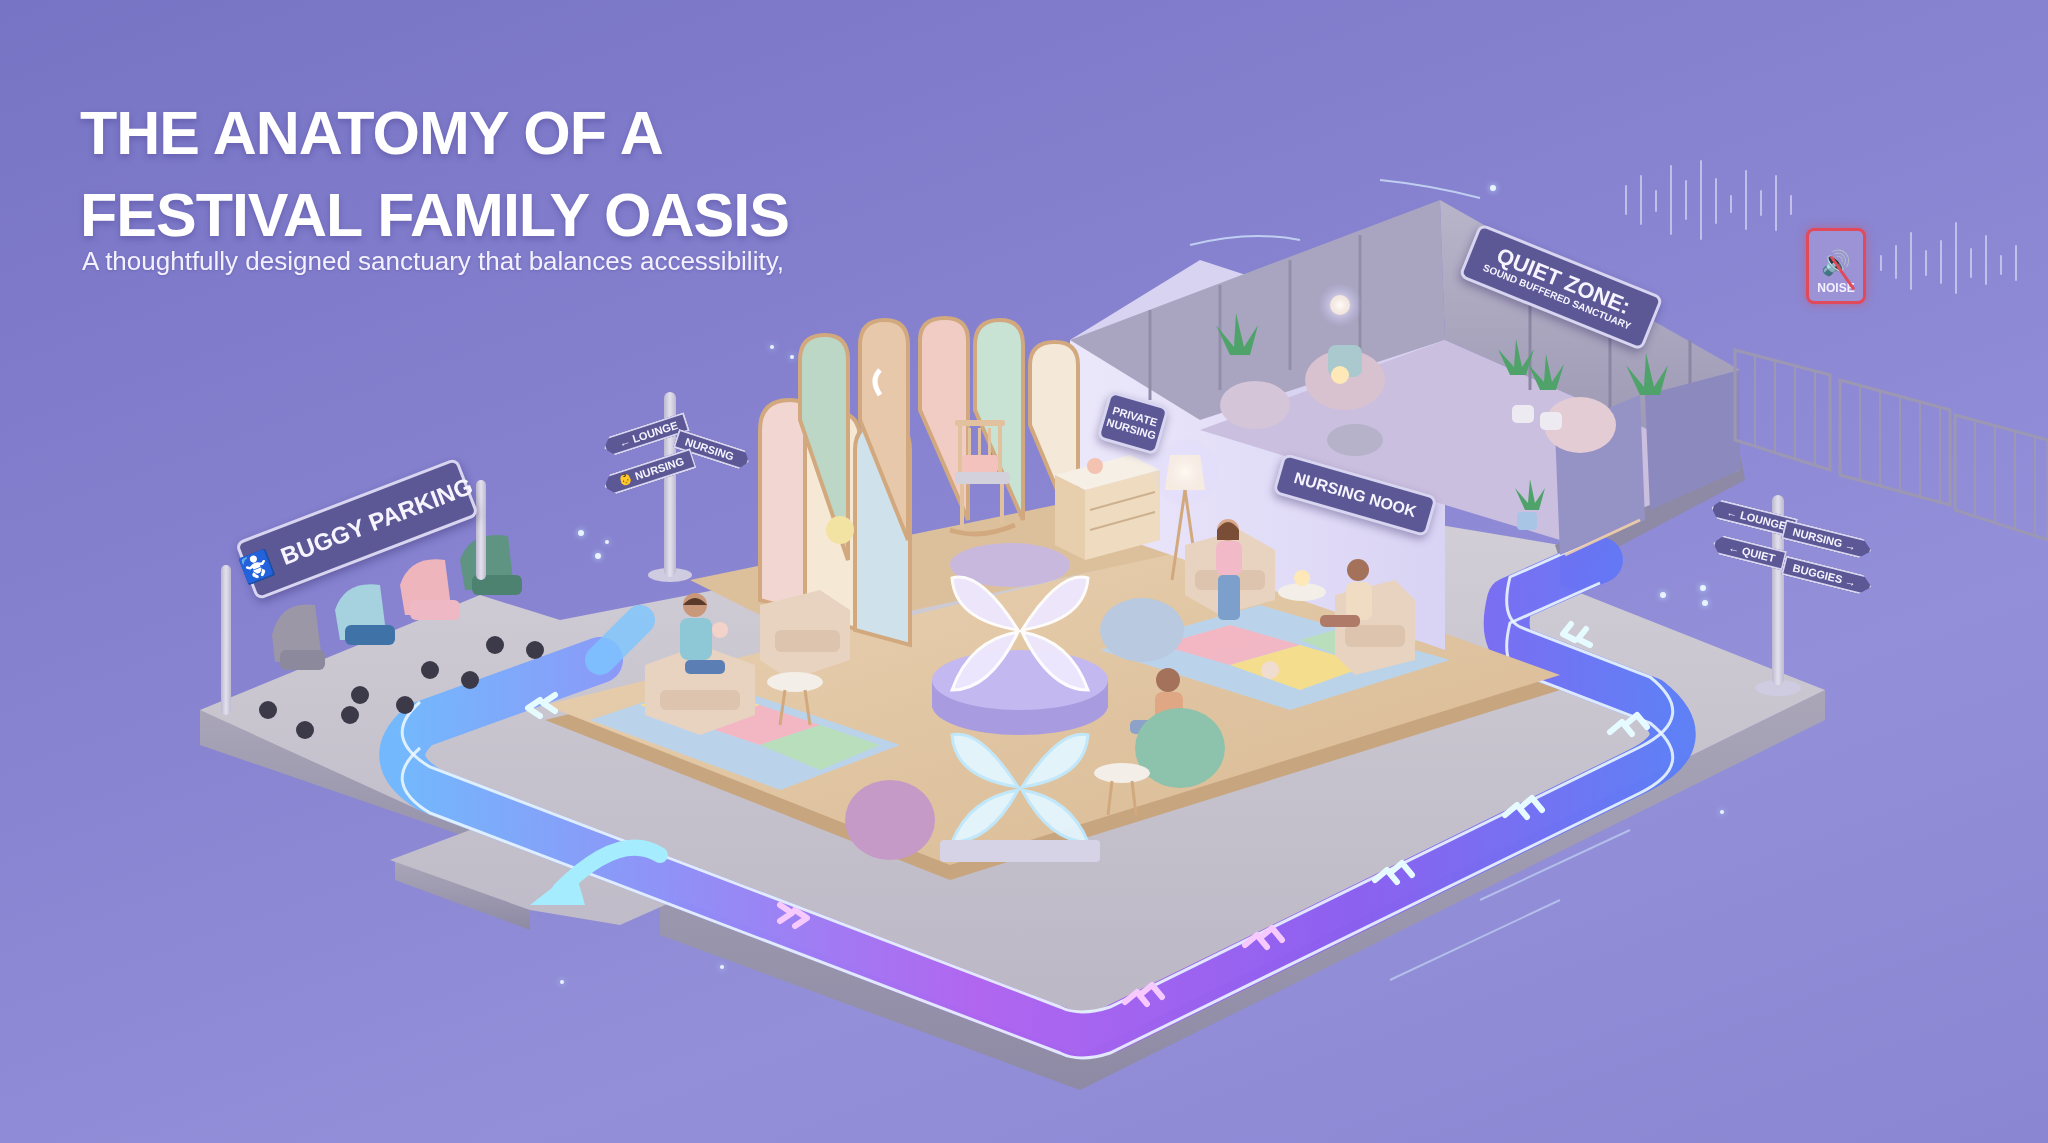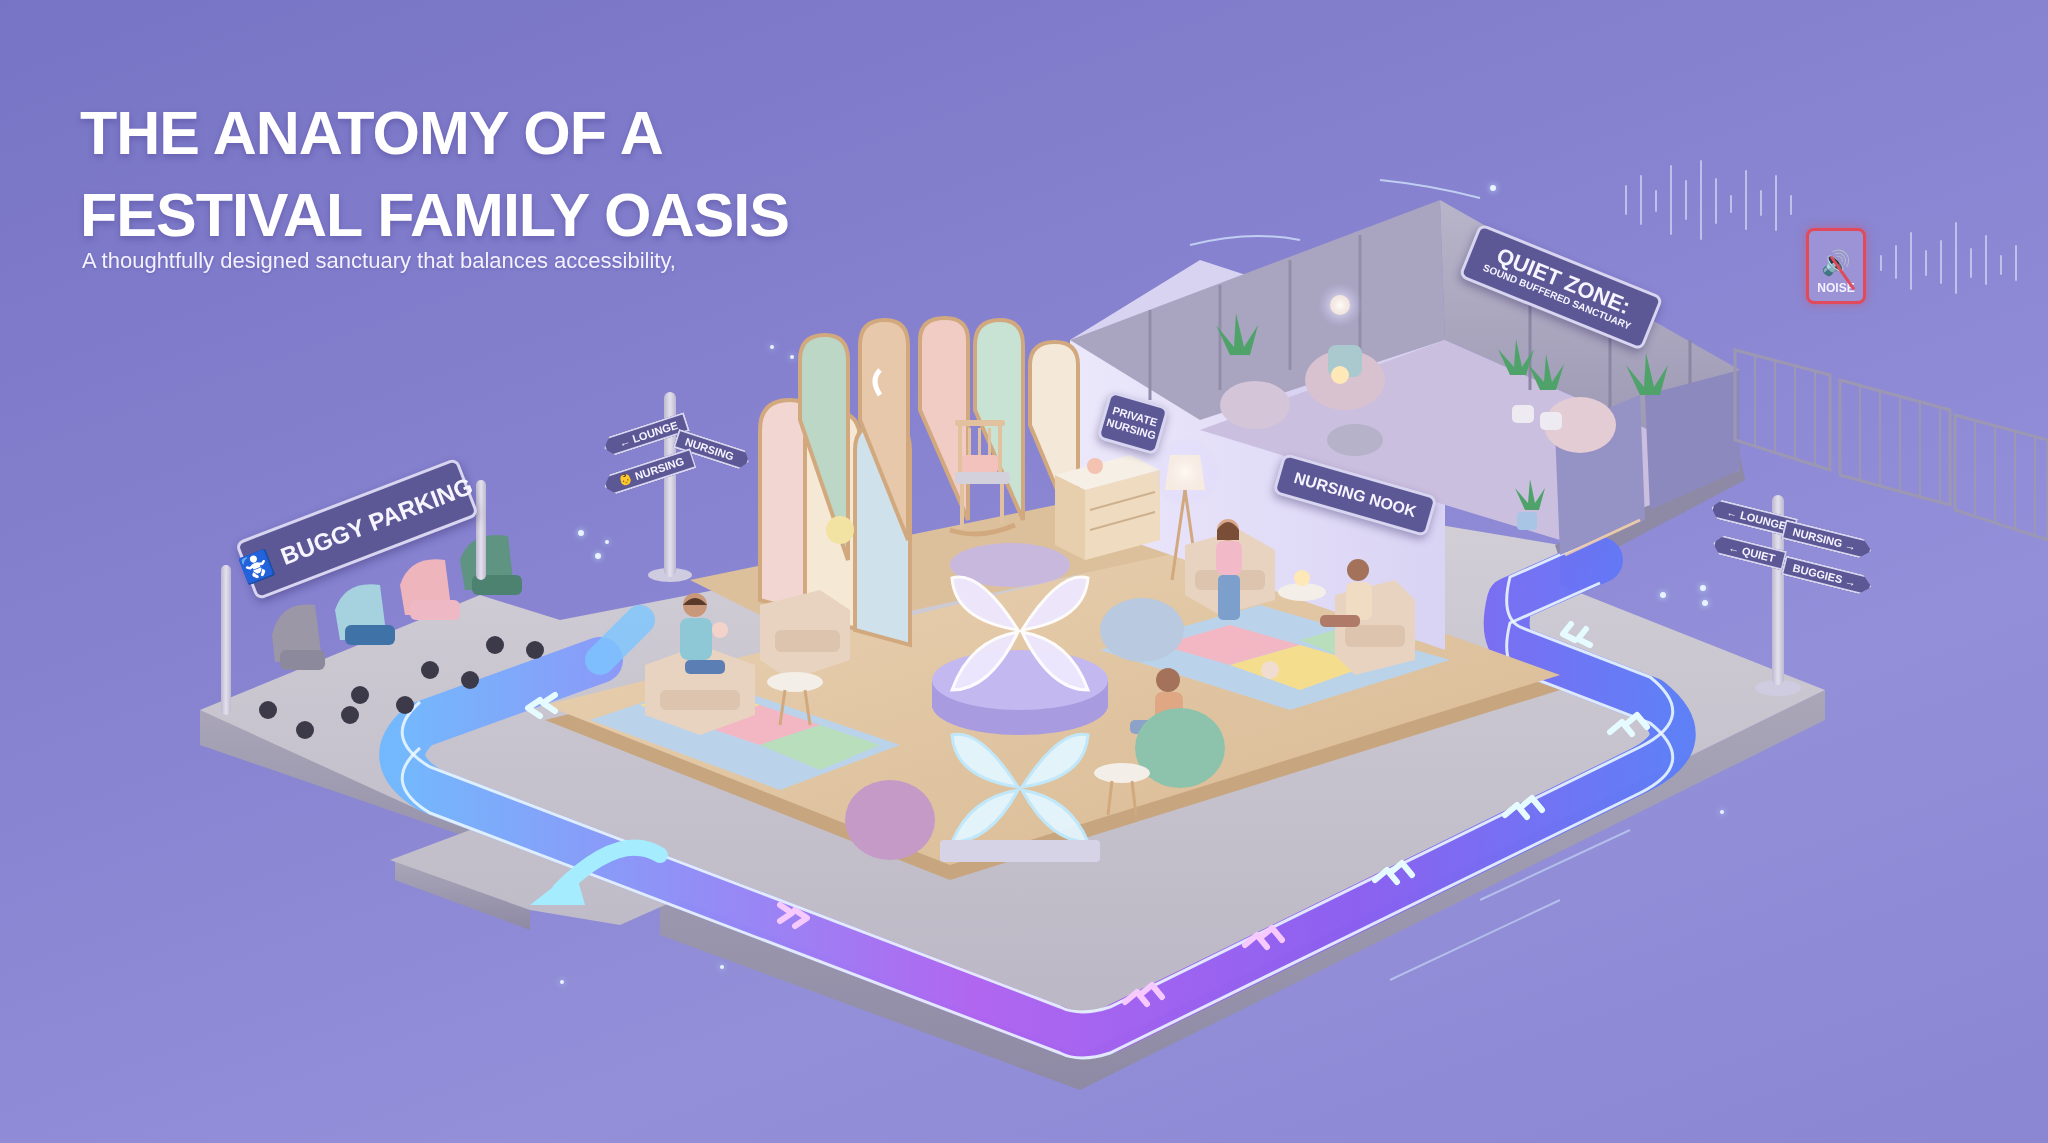--- a/index.html
+++ b/index.html
@@ -14,21 +14,21 @@
   .title {
     position: absolute; left: 80px; top: 64px;
     color: #ffffff; font-weight: 700; font-size: 61px; line-height: 82px;
     letter-spacing: -1px; text-transform: uppercase;
     text-shadow: 0 3px 6px rgba(60,50,130,0.35);
     margin-top: 28px;
   }
   .title span { display: block; }
   .subtitle {
     position: absolute; left: 82px; top: 244px; width: 900px;
-    color: #f3f1ff; font-size: 22px; line-height: 34px;
+    color: #f3f1ff; font-size: 26px; line-height: 34px;
     text-shadow: 0 1px 3px rgba(60,50,130,0.3);
   }
 
   
   .scene { position: absolute; left: 0; top: 0; width: 2048px; height: 1143px; }
   svg.scene-svg { position: absolute; left: 0; top: 0; }
 
   
   .sign {
     position: absolute; background: #5c5896; color: #f6f4ff;

